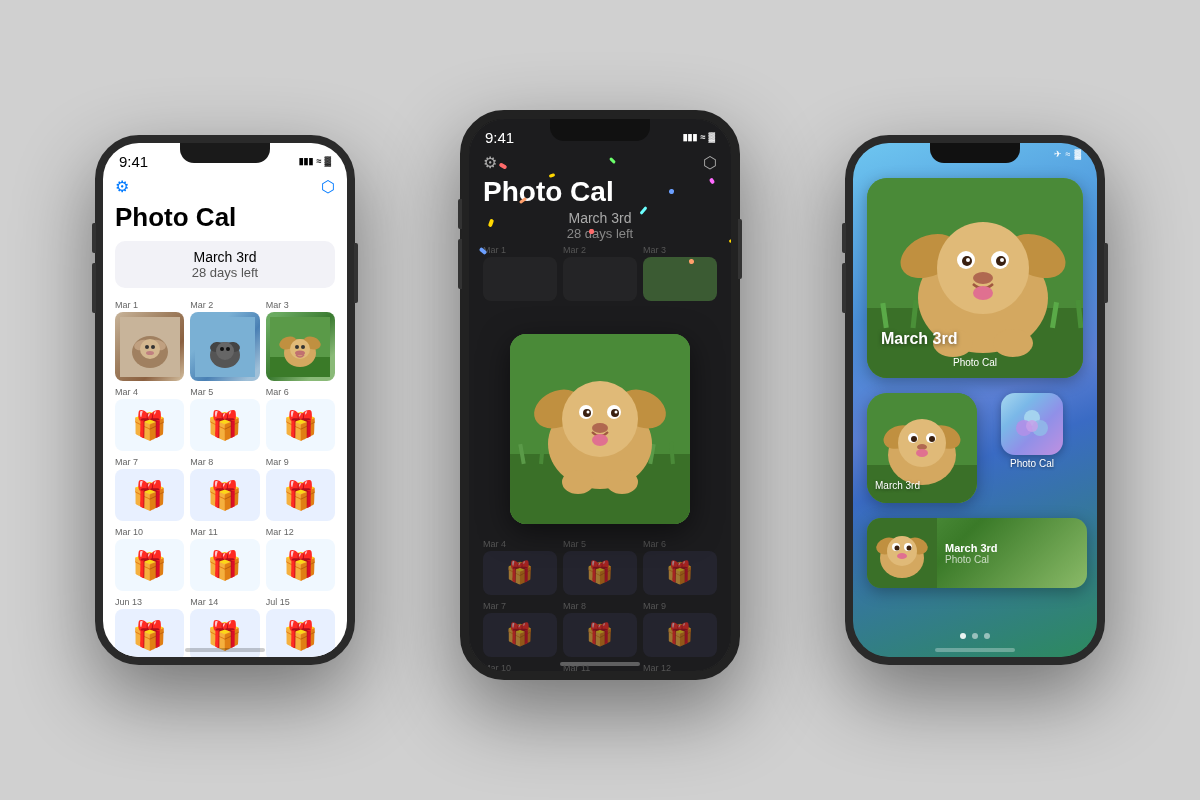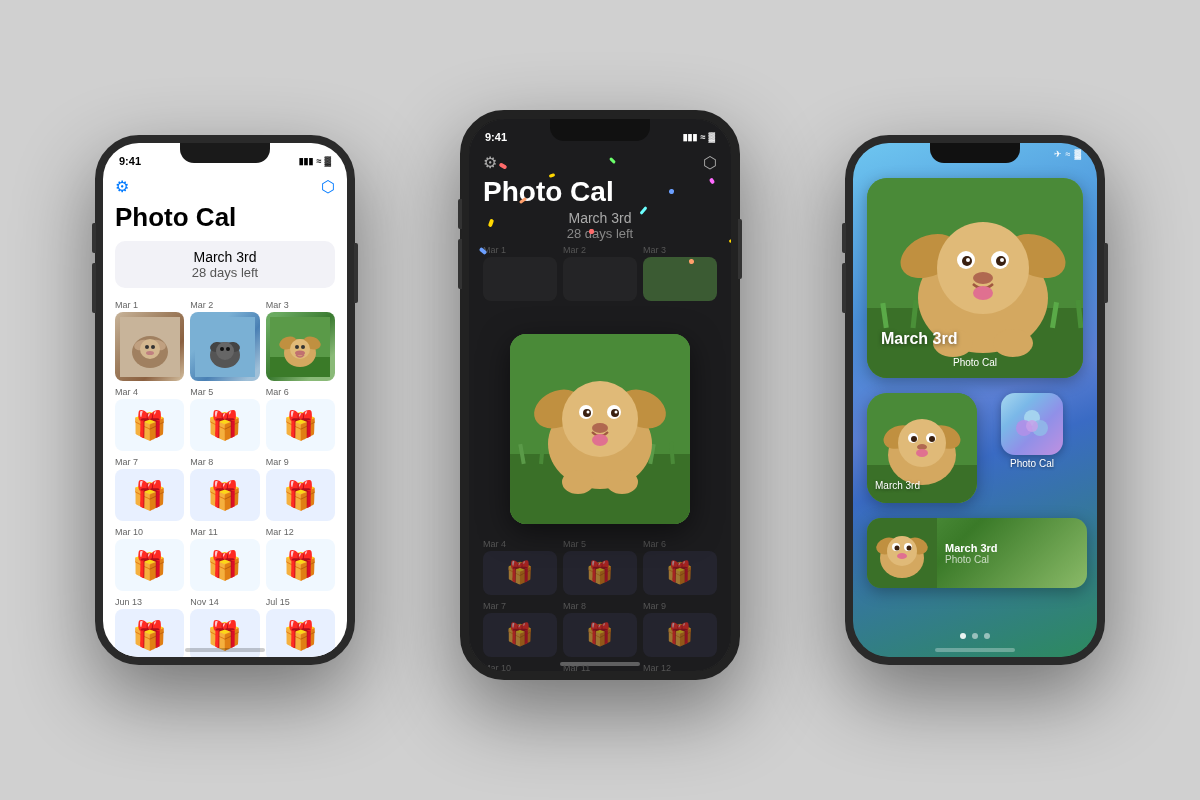--- a/index.html
+++ b/index.html
@@ -115,21 +115,21 @@
       padding: 6px 16px 0;
       font-size: 10px;
       font-weight: 600;
       height: 30px;
       position: relative;
       z-index: 5;
     }
     .status-bar.light { color: #000; }
     .status-bar.dark { color: #fff; }
 
-    .status-time { font-size: 11px; font-weight: 700; }
+    .status-time { font-size: 15px; font-weight: 400; }
     .status-icons { display: flex; align-items: center; gap: 3px; font-size: 9px; }
 
     
     .left-content {
       padding: 0 12px;
       height: calc(100% - 30px);
       overflow: hidden;
     }
 
     .left-header {
@@ -622,21 +622,21 @@
           </div>
           <div class="grid-item">
             <div class="grid-item-label">Mar 12</div>
             <div class="gift-box">🎁</div>
           </div>
           <div class="grid-item">
             <div class="grid-item-label">Jun 13</div>
             <div class="gift-box" style="background:#e8f0ff;">🎁</div>
           </div>
           <div class="grid-item">
-            <div class="grid-item-label">Nov 14</div>
+            <div class="grid-item-label">Mar 14</div>
             <div class="gift-box" style="background:#e8f0ff;">🎁</div>
           </div>
           <div class="grid-item">
             <div class="grid-item-label">Jul 15</div>
             <div class="gift-box" style="background:#e8f0ff;">🎁</div>
           </div>
         </div>
       </div>
       <div class="home-indicator"></div>
     </div>

